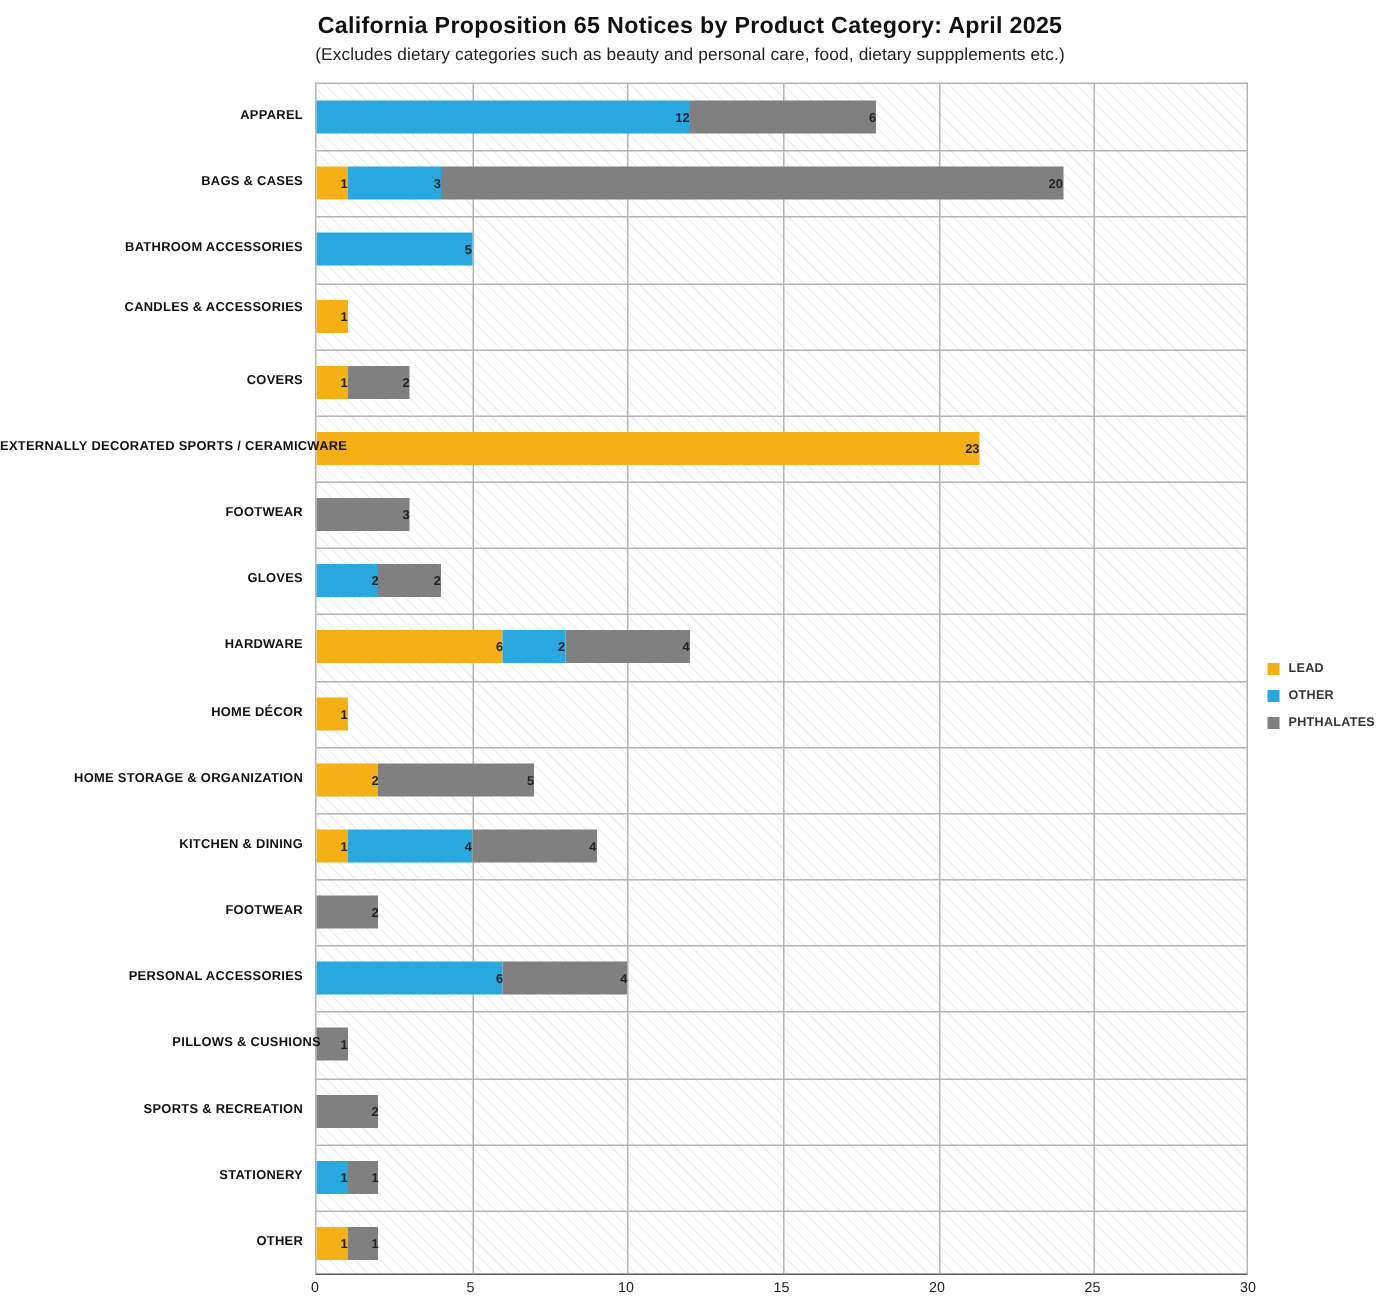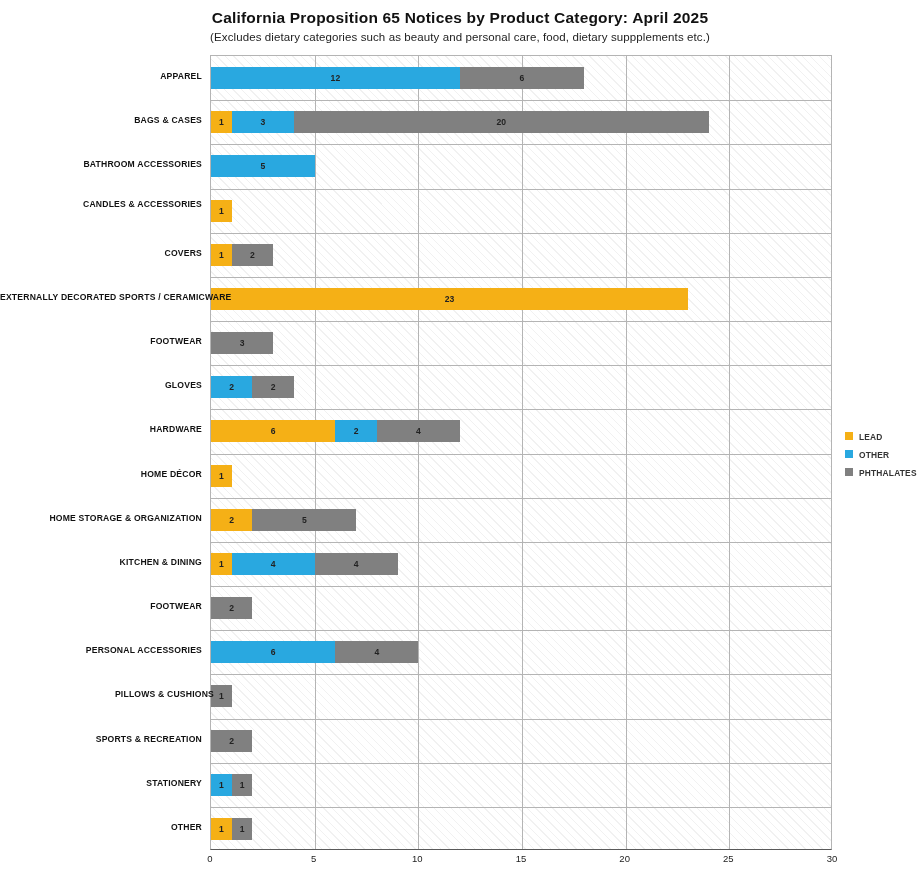--- a/index.html
+++ b/index.html
@@ -108,21 +108,21 @@
     font-size: 8.6px;
     font-weight: bold;
     color: #222222;
     text-align: center;
     line-height: 22px;
     overflow: visible;
   }
   .seg span {
     display: block;
     width: 100%;
-    text-align: center;
+    text-align: right;
   }
   
   .xtick {
     position: absolute;
     top: 853px;
     font-size: 9.5px;
     color: #222222;
     text-align: center;
     width: 40px;
     margin-left: -20px;
@@ -132,21 +132,21 @@
     position: absolute;
     left: 845px;
     top: 432px;
     font-size: 8.4px;
     font-weight: bold;
     color: #333333;
     letter-spacing: 0.2px;
   }
   .legend-item {
     display: flex;
-    align-items: flex-start;
+    align-items: flex-end;
     height: 18px;
   }
   .legend-swatch {
     width: 8px;
     height: 8px;
     margin-right: 6px;
     flex: 0 0 auto;
   }
 </style>
 </head>
@@ -189,21 +189,21 @@
       <div class="row" style="top: 88.3333px; height: 44.1667px;">
         <div class="bar-wrap" style="top: 11.0833px;"><div class="seg" style="width: 103.667px; background: rgb(41, 168, 224);"><span>5</span></div></div>
       </div>
       <div class="row" style="top: 132.5px; height: 44.1667px;">
         <div class="bar-wrap" style="top: 11.0833px;"><div class="seg" style="width: 20.7333px; background: rgb(245, 176, 22);"><span>1</span></div></div>
       </div>
       <div class="row" style="top: 176.667px; height: 44.1667px;">
         <div class="bar-wrap" style="top: 11.0833px;"><div class="seg" style="width: 20.7333px; background: rgb(245, 176, 22);"><span>1</span></div><div class="seg" style="width: 41.4667px; background: rgb(128, 128, 128);"><span>2</span></div></div>
       </div>
       <div class="row" style="top: 220.833px; height: 44.1667px;">
-        <div class="bar-wrap" style="top: 11.0833px;"><div class="seg" style="width: 477px; background: rgb(245, 176, 22);"><span>23</span></div></div>
+        <div class="bar-wrap" style="top: 11.0833px;"><div class="seg" style="width: 442px; background: rgb(245, 176, 22);"><span>23</span></div></div>
       </div>
       <div class="row" style="top: 265px; height: 44.1667px;">
         <div class="bar-wrap" style="top: 11.0833px;"><div class="seg" style="width: 62.2px; background: rgb(128, 128, 128);"><span>3</span></div></div>
       </div>
       <div class="row" style="top: 309.167px; height: 44.1667px;">
         <div class="bar-wrap" style="top: 11.0833px;"><div class="seg" style="width: 41.4667px; background: rgb(41, 168, 224);"><span>2</span></div><div class="seg" style="width: 41.4667px; background: rgb(128, 128, 128);"><span>2</span></div></div>
       </div>
       <div class="row" style="top: 353.333px; height: 44.1667px;">
         <div class="bar-wrap" style="top: 11.0833px;"><div class="seg" style="width: 124.4px; background: rgb(245, 176, 22);"><span>6</span></div><div class="seg" style="width: 41.4667px; background: rgb(41, 168, 224);"><span>2</span></div><div class="seg" style="width: 82.9333px; background: rgb(128, 128, 128);"><span>4</span></div></div>
       </div>

